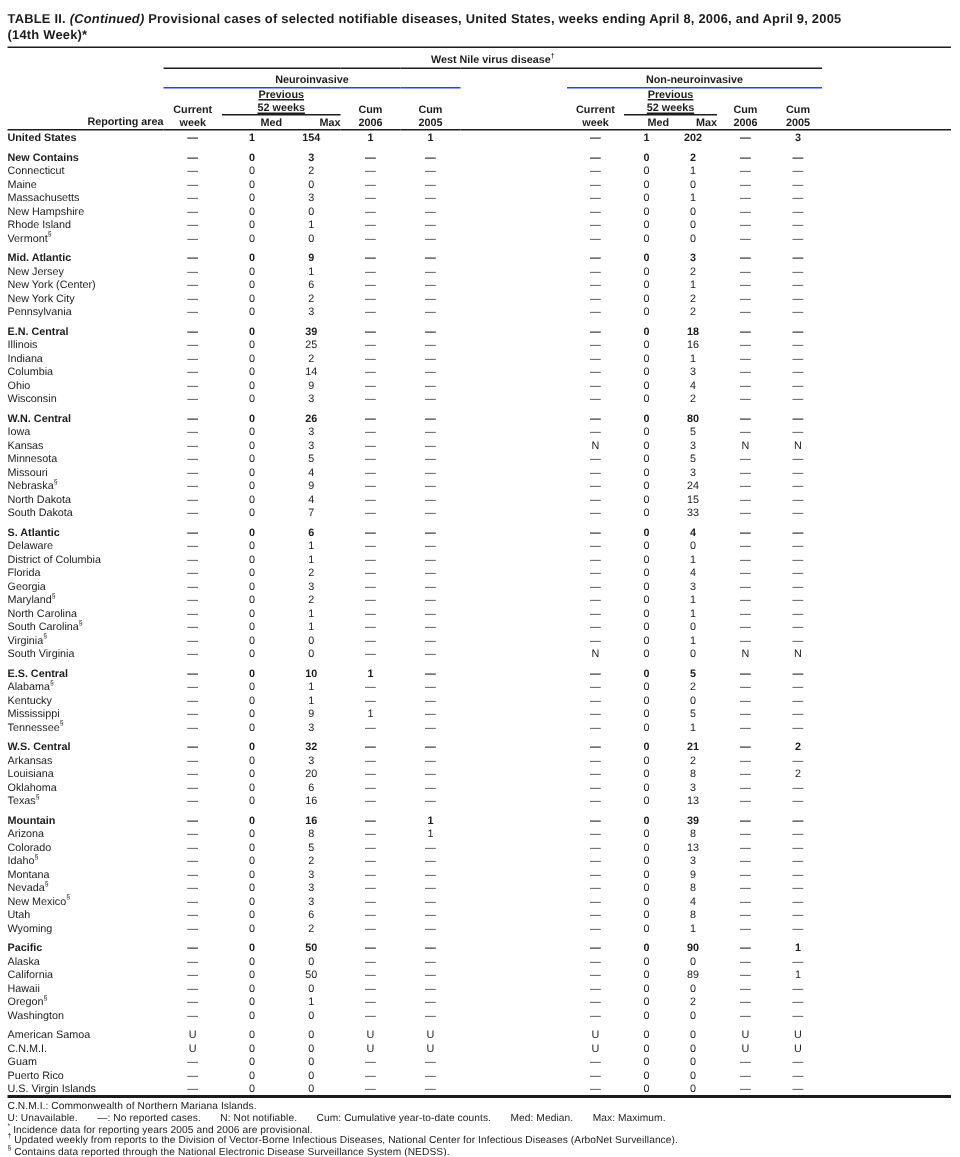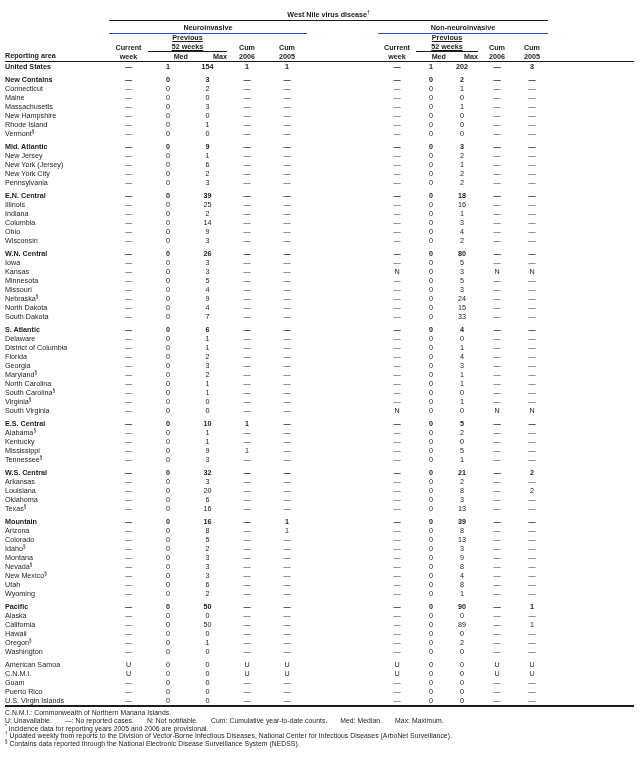--- a/index.html
+++ b/index.html
@@ -21,21 +21,21 @@
   table { border-collapse:collapse; table-layout:fixed; width:629px; }
   th, td { padding:0; margin:0; }
   thead th {
     font-weight:bold; font-size:7.2px; line-height:8.5px;
     vertical-align:bottom; text-align:center; white-space:nowrap;
   }
   th.disease { height:12px; border-bottom:1px solid #1c1c1c; padding-bottom:1px; }
   th.group   { height:11px; border-bottom:1px solid #1d4ed8; padding-bottom:1px; }
   th.prev    { height:14px; border-bottom:1px solid #1c1c1c;text-decoration:underline; }
   th.medmax  { height:9px;text-align:right; }
-  th.rpt     { text-align:left; padding-bottom:1px; }
+  th.rpt     { text-align:right; padding-bottom:1px; }
   .bb        { border-bottom:1.5px solid #1c1c1c; }
 
   tbody td {
     font-size:7.2px; line-height:9px; height:9px;
     white-space:nowrap; overflow:hidden; vertical-align:bottom;
   }
   td.area { text-align:left; }
   td.val  { text-align:center; }
   tr.bold td { font-weight:bold; }
   tr.spacer td { height:4px; line-height:4px; font-size:1px; }
@@ -47,20 +47,26 @@
   
   .footnotes { font-size:6.8px; line-height:7.8px; padding-top:2px; letter-spacing:0.05px; }
   .kseg { display:inline-block; margin-right:13px; }
   .kseg:last-child { margin-right:0; }
 </style>
 </head>
 <body>
 
 <div class="page">
 
+  <div class="title">
+    <div><span>TABLE II.</span>
+      <span class="cont">(Continued)</span>
+      <span>Provisional cases of selected notifiable diseases, United States, weeks ending April 8, 2006, and April 9, 2005</span></div>
+    <div>(14th Week)*</div>
+  </div>
 
   <table>
     <colgroup>
       <col style="width:104px">
         <col style="width:39px">
         <col style="width:40px">
         <col style="width:39px">
       <col style="width:40px">
         <col style="width:40px">
         <col style="width:71px">
@@ -275,21 +281,21 @@
           <td class="val">—</td>
           <td></td>
           <td class="val">—</td>
           <td class="val">0</td>
           <td class="val">2</td>
           <td class="val">—</td>
           <td class="val">—</td>
           <td></td>
         </tr>
         <tr>
-          <td class="area">New York (Jersey)</td>
+          <td class="area">New York (Center)</td>
           <td class="val">—</td>
           <td class="val">0</td>
           <td class="val">6</td>
           <td class="val">—</td>
           <td class="val">—</td>
           <td></td>
           <td class="val">—</td>
           <td class="val">0</td>
           <td class="val">1</td>
           <td class="val">—</td>

